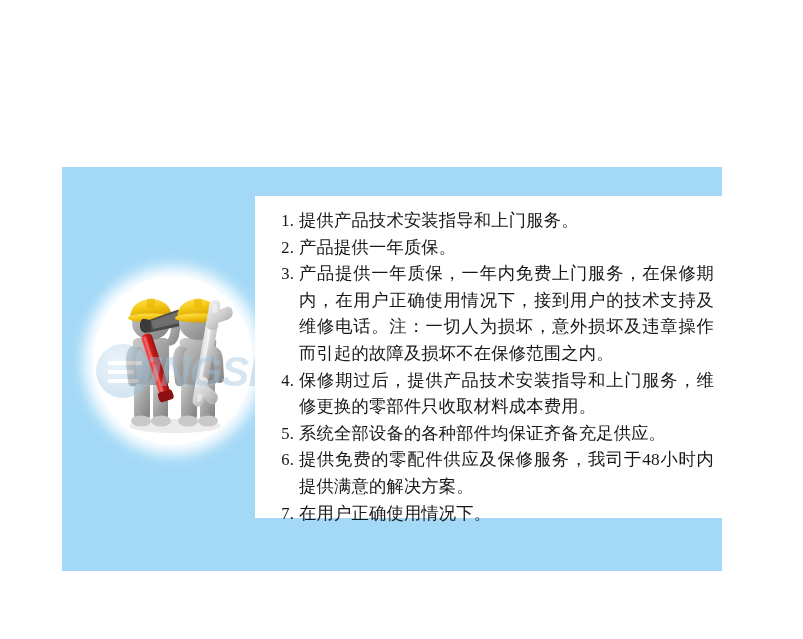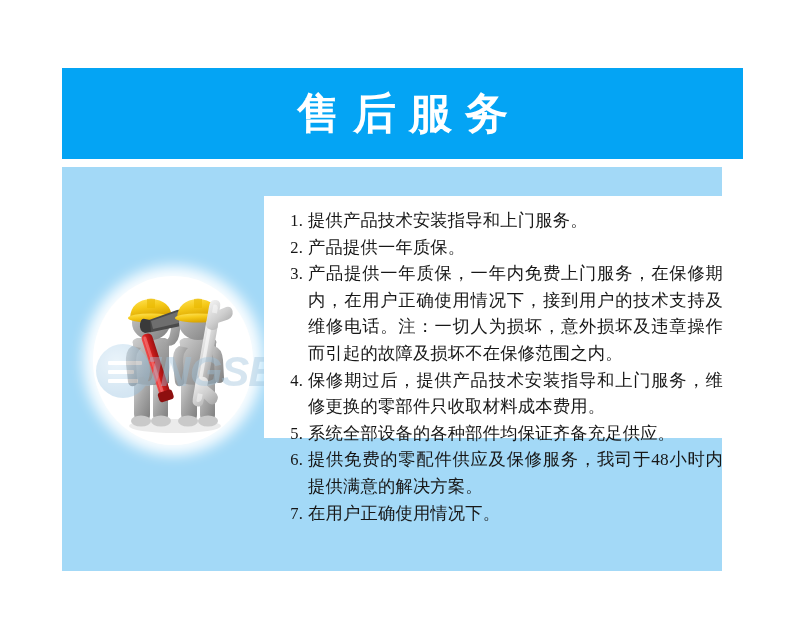--- a/index.html
+++ b/index.html
@@ -51,24 +51,24 @@
     left: 62px;
     top: 167px;
     width: 660px;
     height: 404px;
     background: #a3d9f7;
   }
 
   
   #content-card {
     position: absolute;
-    left: 264px;
+    left: 255px;
     top: 196px;
     width: 469px;
-    height: 242px;
+    height: 322px;
     background: #ffffff;
   }
 
   
   #service-list {
     margin: 0;
     padding: 12px 10px 0 44px;
     list-style: none;
     counter-reset: svc;
   }
@@ -174,23 +174,20 @@
     font-weight: bold;
     color: #b9cfdd;
     white-space: nowrap;
   }
 </style>
 </head>
 <body>
 
 <div id="page">
 
-  <div id="banner">
-    <div id="banner-title">售后服务</div>
-  </div>
 
   <div id="body-panel"></div>
 
   <div id="illustration">
     <div id="illus-circle"></div>
     <svg id="illus-svg" viewBox="0 0 148 152">
       <defs>
         <linearGradient id="bodyGrad" x1="0" y1="0" x2="1" y2="1">
           <stop offset="0%" stop-color="#cfcfcf"></stop>
           <stop offset="45%" stop-color="#a6a6a6"></stop>

